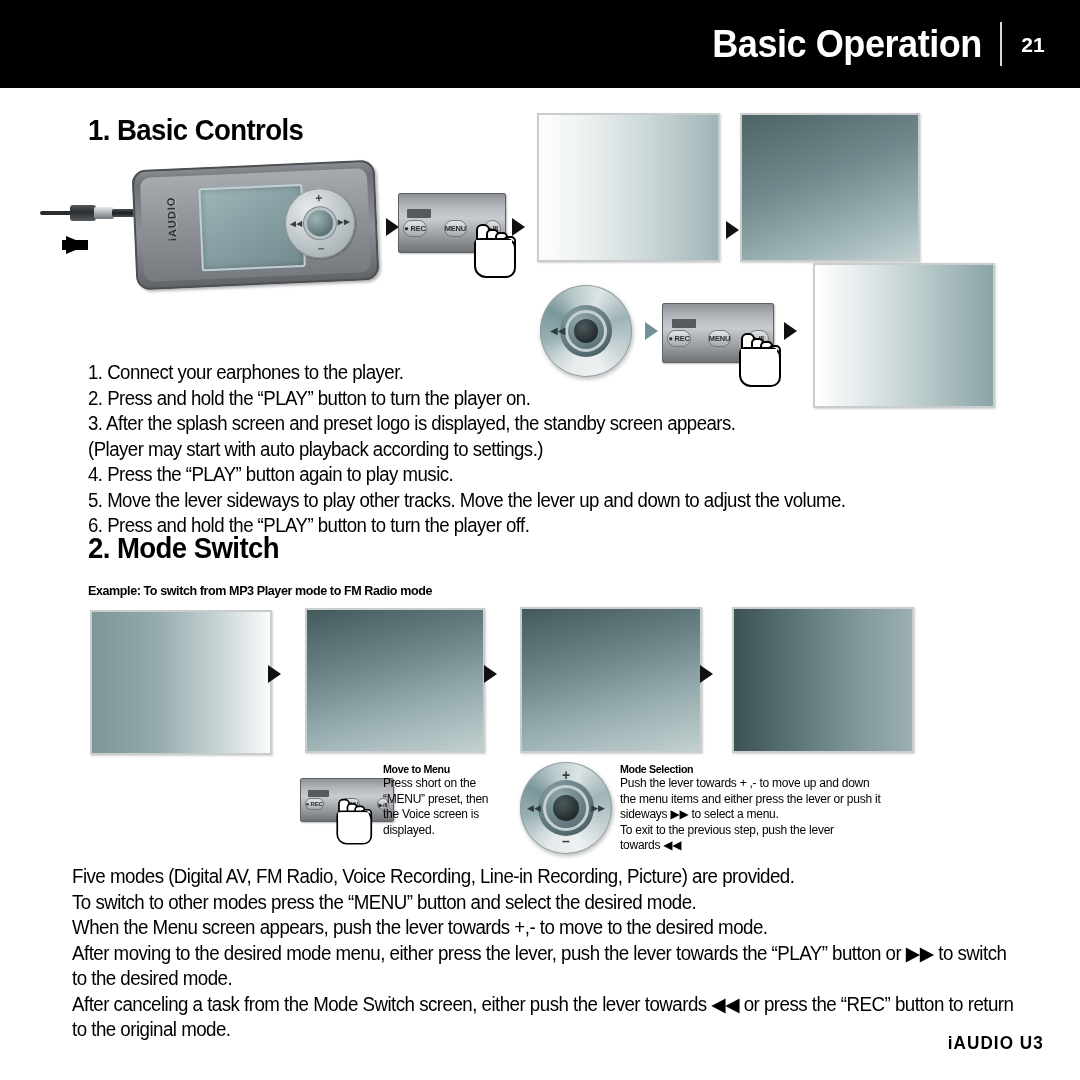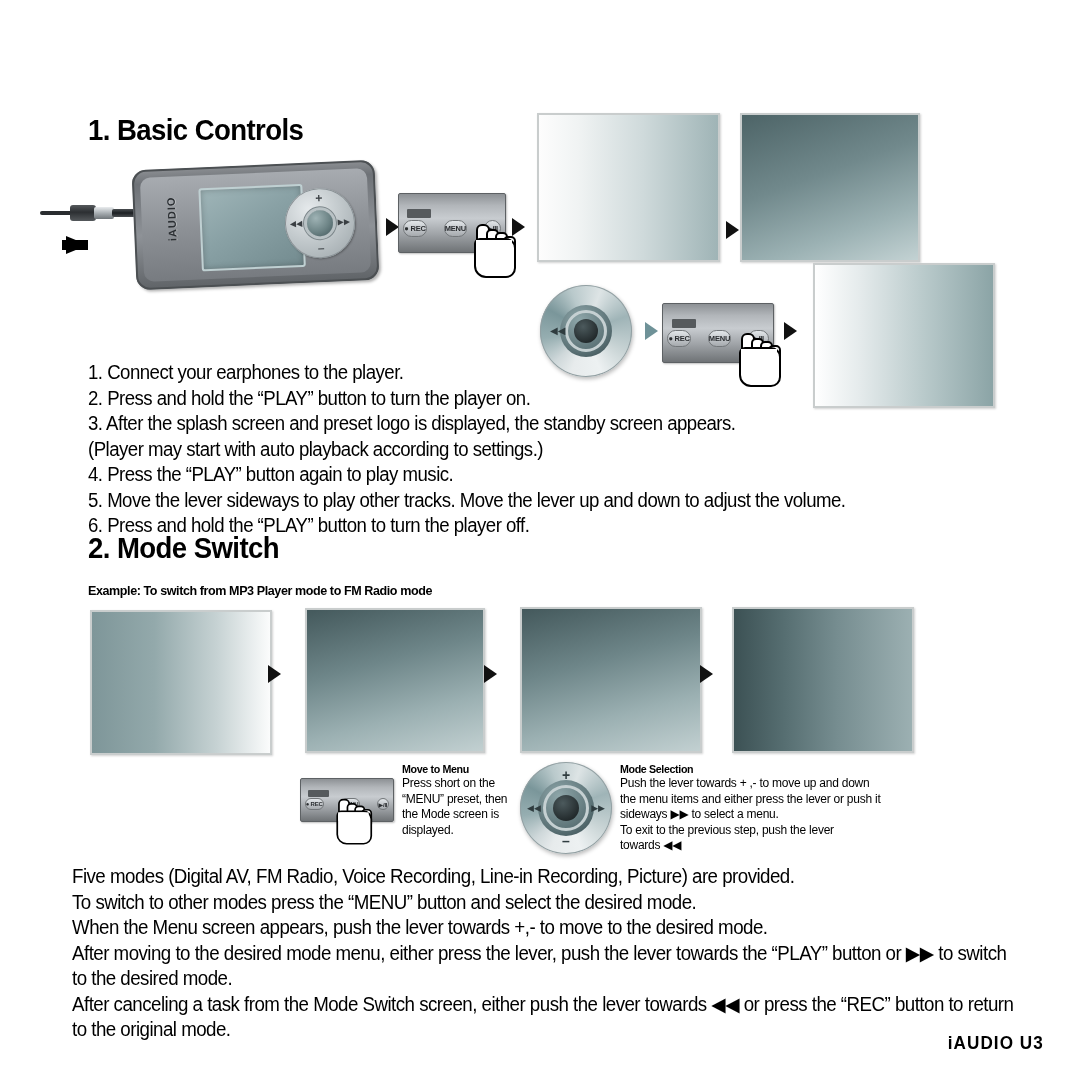--- a/index.html
+++ b/index.html
@@ -223,20 +223,27 @@
   .callout{position:absolute;}
   .callout .ttl{font-size:11.5px;font-weight:bold;letter-spacing:-0.4px;margin-bottom:1px;
     transform:scaleX(0.93);transform-origin:left center;}
   .callout .ln{font-size:12px;line-height:15.5px;letter-spacing:-0.25px;white-space:nowrap;}
 </style>
 </head>
 <body>
 
 <div class="page">
 
+  <div class="header">
+    <div class="header-inner">
+      <span class="header-title">Basic Operation</span>
+      <span class="header-sep"></span>
+      <span class="header-page">21</span>
+    </div>
+  </div>
 
   <div class="h2" id="h2-basic">1. Basic Controls</div>
 
   <div class="device-wrap">
 
     <div class="jack">
       <span class="cord"></span>
       <span class="grip"></span>
       <span class="barrel"></span>
       <span class="tip"></span>
@@ -345,25 +352,25 @@
   </div>
   <div class="hand" style="left:333px;top:797px;transform:scale(0.85);transform-origin:top left;">
     <span class="f1"></span>
     <span class="f2"></span>
     <span class="f3"></span>
     <span class="f4"></span>
     <span class="palm"></span>
     <span class="cover"></span>
   </div>
 
-  <div class="callout" style="left:402px;top:763px;">
+  <div class="callout" style="left:383px;top:763px;">
     <div class="ttl">Move to Menu</div>
     <div class="ln">Press short on the</div>
     <div class="ln">“MENU” preset, then</div>
-    <div class="ln">the Mode screen is</div>
+    <div class="ln">the Voice screen is</div>
     <div class="ln">displayed.</div>
   </div>
 
   <div class="jog" style="left:520px;top:762px;width:92px;height:92px;">
     <span class="core" style="width:56px;height:56px;"></span>
     <span class="ring" style="width:40px;height:40px;"></span>
     <span class="dot" style="width:26px;height:26px;"></span>
     <span class="lbl" style="left:50%;top:6px;transform:translateX(-50%);font-size:14px;">+</span>
     <span class="lbl" style="left:50%;bottom:6px;transform:translateX(-50%);font-size:14px;">–</span>
     <span class="lbl" style="left:7px;top:50%;transform:translateY(-50%);font-size:9px;">◀◀</span>

